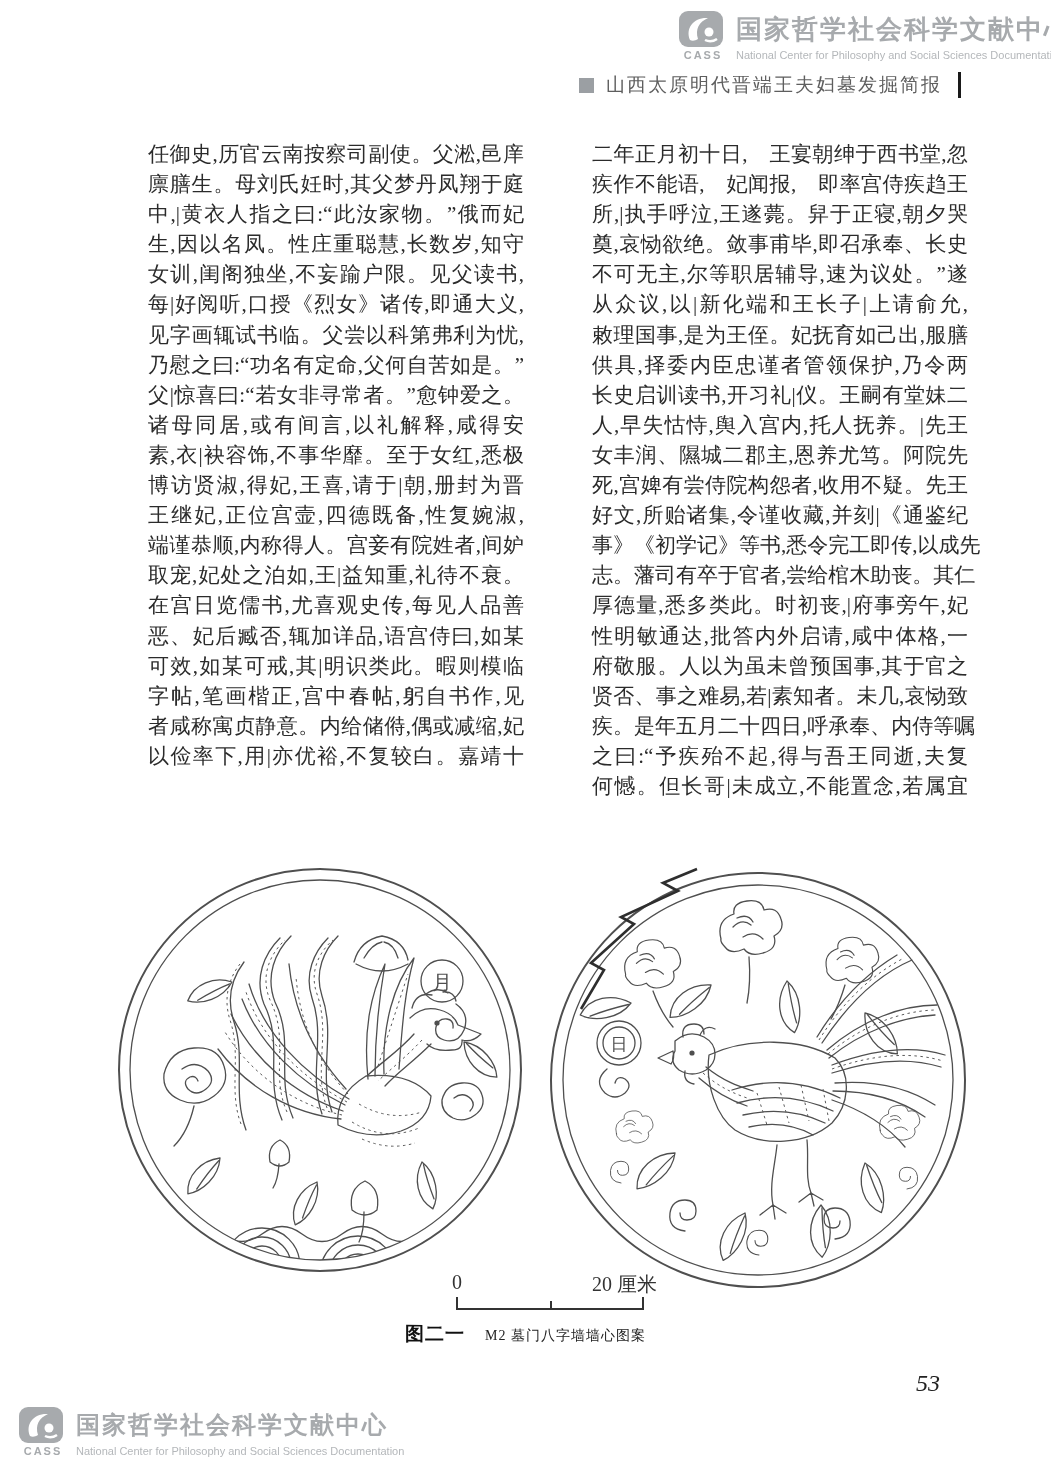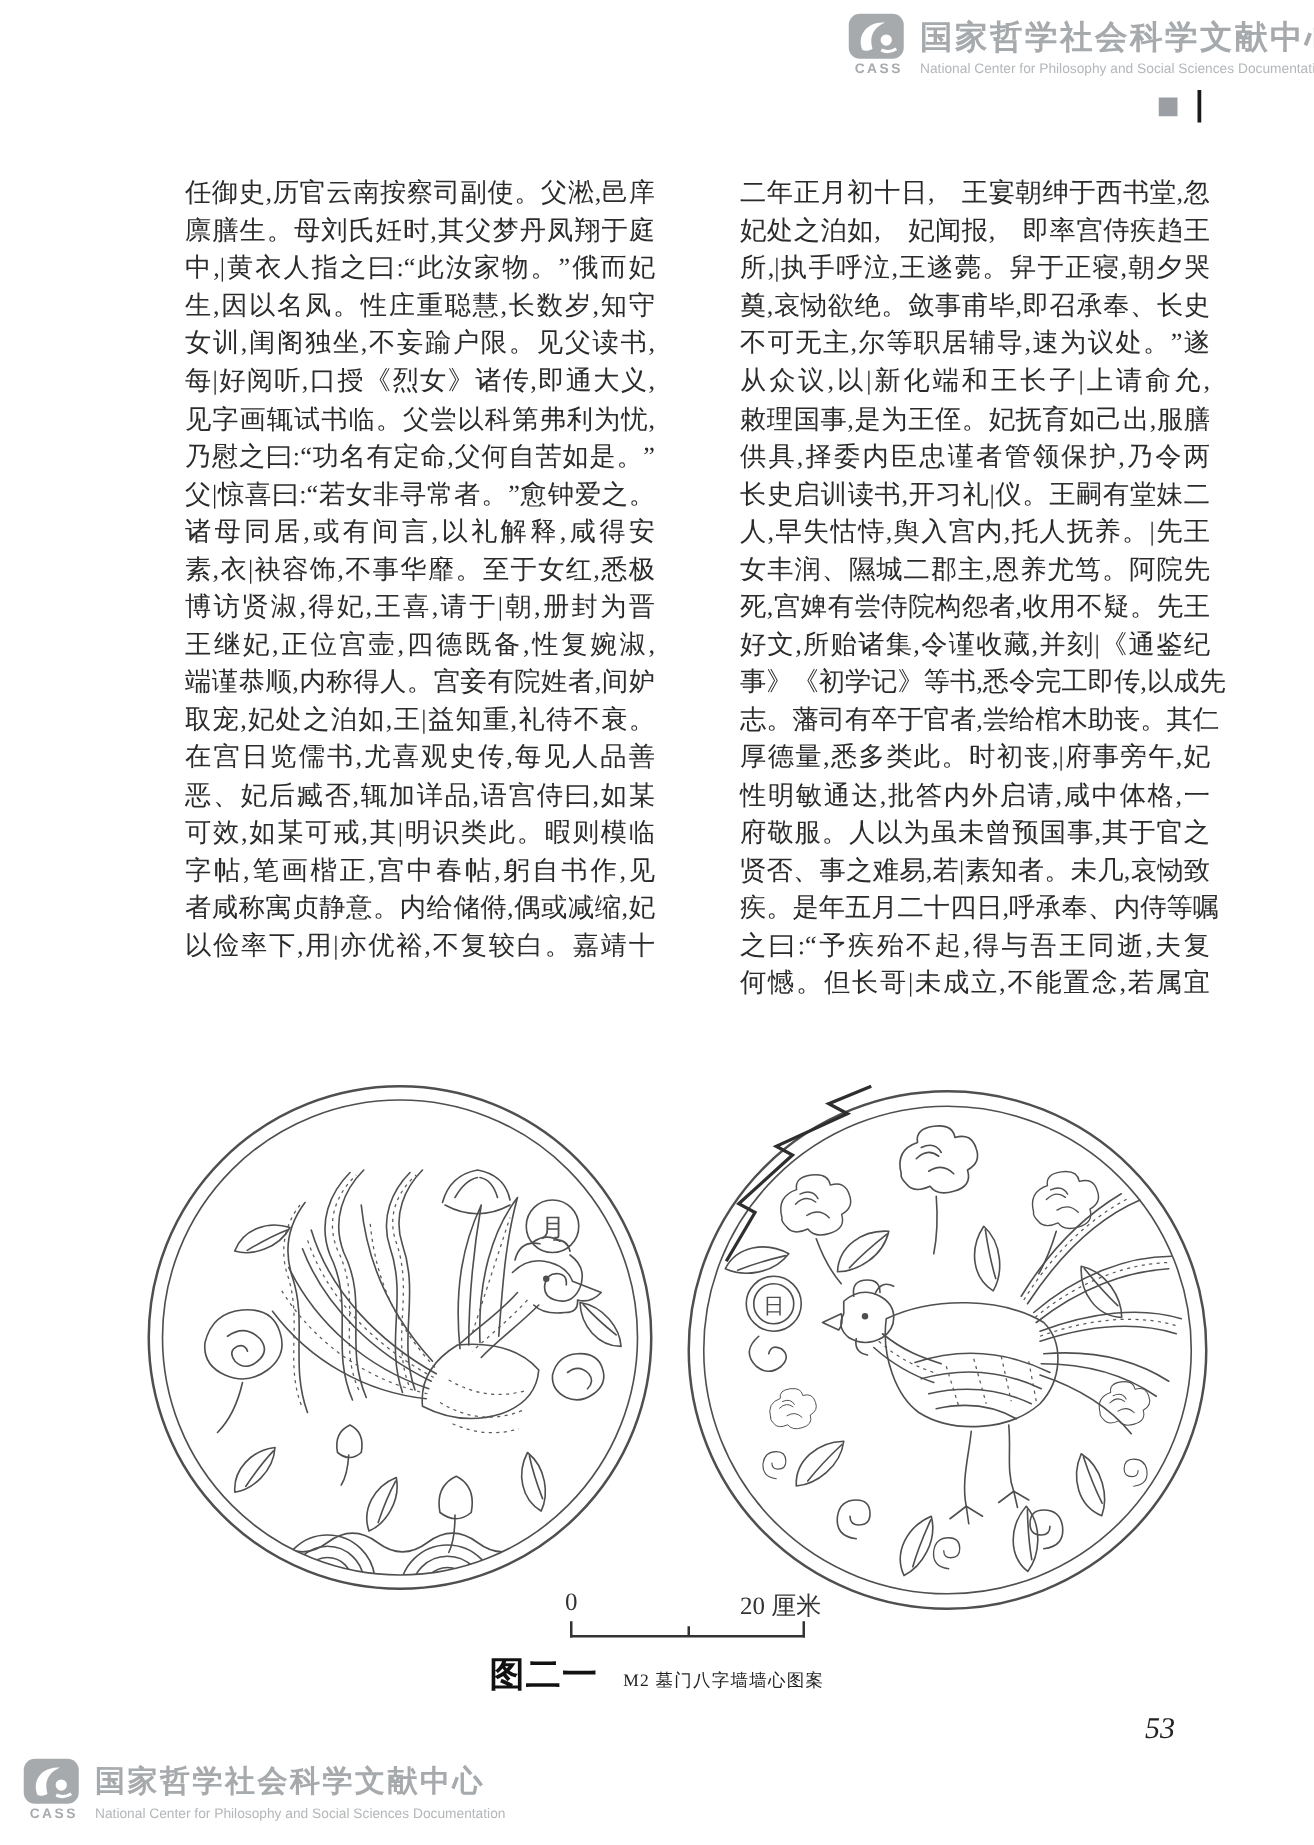--- a/index.html
+++ b/index.html
@@ -31,21 +31,21 @@
   .medallion{position:absolute;}
   .med-left{left:112px;top:862px;width:416px;height:416px;}
   .med-right{left:535px;top:853px;width:446px;height:446px;}
   .scalebar{position:absolute;left:456px;top:1297px;width:184px;height:11px;
             border-left:2px solid #333;border-right:2px solid #333;border-bottom:2px solid #333;}
   .scalebar .mid{position:absolute;left:50%;bottom:0;width:2px;height:7px;background:#333;}
   .scale-num{position:absolute;font-size:20px;color:#333;}
   .scale-0{left:452px;top:1271px;}
   .scale-20{left:592px;top:1271px;font-family:Liberation Serif, serif;}
   .caption{position:absolute;left:0;top:1321px;width:1051px;display:flex;justify-content:center;gap:20px;align-items:baseline;}
-  .caption .cap-label{font-family:Liberation Serif, serif;font-weight:bold;font-size:28px;color:#111;letter-spacing:1px;text-align:right;}
+  .caption .cap-label{font-family:Liberation Serif, serif;font-weight:bold;font-size:19px;color:#111;letter-spacing:1px;text-align:right;}
   .caption .cap-text{font-size:14px;color:#222;letter-spacing:1px;}
   
   .page-num{position:absolute;left:916px;top:1370px;font-size:24px;font-style:italic;color:#222;}
   svg .ln{fill:none;stroke:#4f4f4f;stroke-width:1.3;stroke-linecap:round;stroke-linejoin:round;}
   svg .ln2{fill:none;stroke:#4f4f4f;stroke-width:2;}
   svg .hatch{fill:none;stroke:#5a5a5a;stroke-width:1;stroke-dasharray:2.5 3.5;}
 </style>
 </head>
 <body>
 
@@ -56,20 +56,21 @@
     <circle cx="31" cy="22" r="4.5" fill="#ffffff"></circle>
     <path d="M27,30 q6,3 12,-1" stroke="#ffffff" stroke-width="2.5" fill="none"></path>
   </svg>
   <div class="cn">国家哲学社会科学文献中心</div>
   <div class="cass">CASS</div>
   <div class="en">National Center for Philosophy and Social Sciences Documentation</div>
 </div>
 
 <div class="running-head">
   <span class="sq"></span>
+  <span class="rh-text">山西太原明代晋端王夫妇墓发掘简报</span>
   <span class="bar"></span>
 </div>
 
 <div class="col col-left">
     <div class="line">任御史,历官云南按察司副使。父淞,邑庠</div>
     <div class="line">廪膳生。母刘氏妊时,其父梦丹凤翔于庭</div>
     <div class="line">中,|黄衣人指之曰:“此汝家物。”俄而妃</div>
     <div class="line">生,因以名凤。性庄重聪慧,长数岁,知守</div>
     <div class="line">女训,闺阁独坐,不妄踰户限。见父读书,</div>
     <div class="line">每|好阅听,口授《烈女》诸传,即通大义,</div>
@@ -84,21 +85,21 @@
     <div class="line">取宠,妃处之泊如,王|益知重,礼待不衰。</div>
     <div class="line">在宫日览儒书,尤喜观史传,每见人品善</div>
     <div class="line">恶、妃后臧否,辄加详品,语宫侍曰,如某</div>
     <div class="line">可效,如某可戒,其|明识类此。暇则模临</div>
     <div class="line">字帖,笔画楷正,宫中春帖,躬自书作,见</div>
     <div class="line">者咸称寓贞静意。内给储偫,偶或减缩,妃</div>
     <div class="line">以俭率下,用|亦优裕,不复较白。嘉靖十</div>
   </div>
 <div class="col col-right">
     <div class="line">二年正月初十日,　王宴朝绅于西书堂,忽</div>
-    <div class="line">妃处之泊如,　妃闻报,　即率宫侍疾趋王</div>
+    <div class="line">疾作不能语,　妃闻报,　即率宫侍疾趋王</div>
     <div class="line">所,|执手呼泣,王遂薨。舁于正寝,朝夕哭</div>
     <div class="line">奠,哀恸欲绝。敛事甫毕,即召承奉、长史</div>
     <div class="line">不可无主,尔等职居辅导,速为议处。”遂</div>
     <div class="line">从众议,以|新化端和王长子|上请俞允,</div>
     <div class="line">敕理国事,是为王侄。妃抚育如己出,服膳</div>
     <div class="line">供具,择委内臣忠谨者管领保护,乃令两</div>
     <div class="line">长史启训读书,开习礼|仪。王嗣有堂妹二</div>
     <div class="line">人,早失怙恃,舆入宫内,托人抚养。|先王</div>
     <div class="line">女丰润、隰城二郡主,恩养尤笃。阿院先</div>
     <div class="line">死,宫婢有尝侍院构怨者,收用不疑。先王</div>

